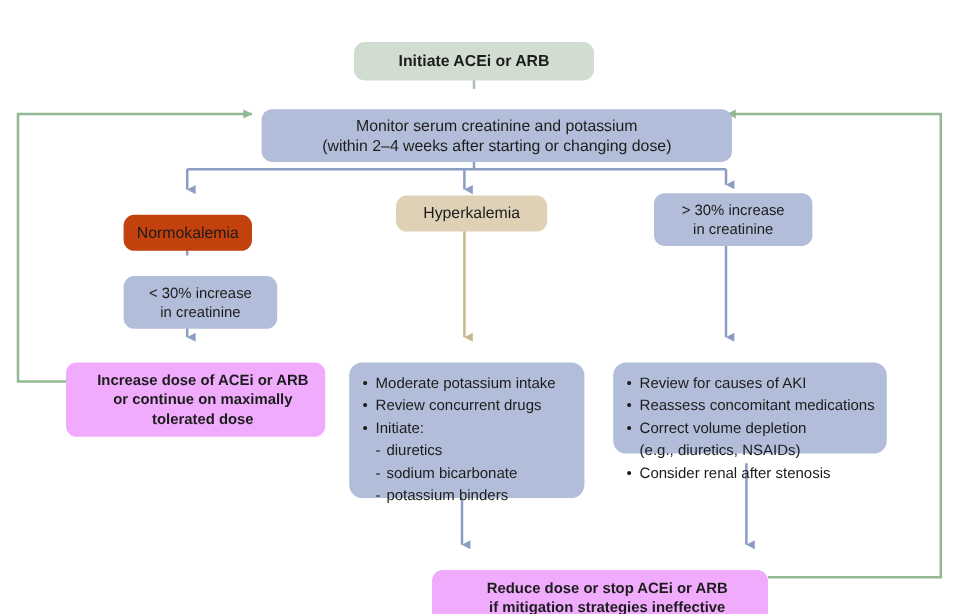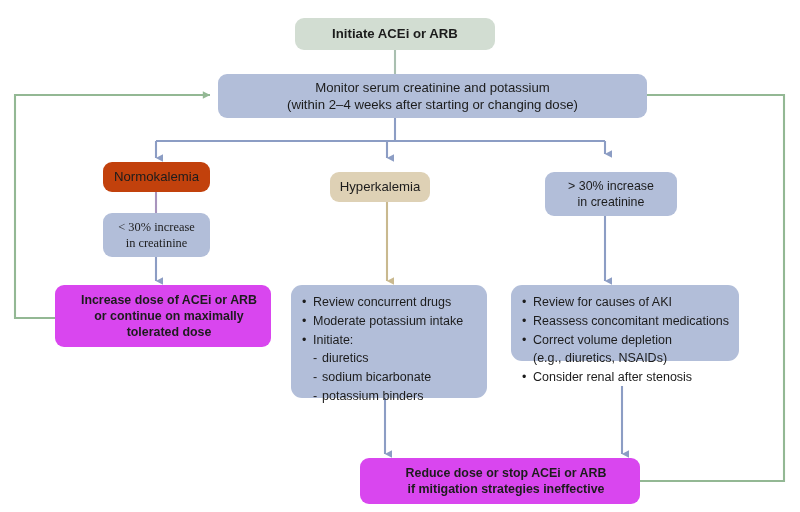--- a/index.html
+++ b/index.html
@@ -15,48 +15,49 @@
   .node{
     position:absolute;
     box-sizing:border-box;
     display:flex;
     align-items:center;
     justify-content:center;
     text-align:center;
     border-radius:9px;
     color:#1c1c1c;
     line-height:1.30;
+    margin-top:17px;
   }
   .node.listbox{
     display:block;
     text-align:left;
     border-radius:11px;
   }
 
   
   .c-sage   {background:#d2ddd2;}
   .c-blue   {background:#b2bed9;}
   .c-mauve  {background:#c2410c;}
   .c-tan    {background:#ded1b5;}
-  .c-green  {background:#d946ef;padding-left:12px;}
+  .c-green  {background:#f0abfc;padding-left:12px;}
 
   .bold{font-weight:bold;}
 
   .t13{font-size:13.2px;}
   .t125{font-size:12.4px;}
 
   
   #n-initiate{left:295px;top:18px;width:200px;height:32px;}
-  #n-monitor {left:218px;top:74px;width:429px;height:44px;}
+  #n-monitor {left:218px;top:74px;width:392px;height:44px;}
 
   #n-normo   {left:103px;top:162px;width:107px;height:30px;}
-  #n-hyper   {left:330px;top:172px;width:100px;height:30px;justify-content:center;}
-  #n-cr30up  {left:545px;top:172px;width:132px;height:44px;}
-
-  #n-cr30dn  {left:103px;top:213px;width:107px;height:44px;font-family:Liberation Serif, serif;}
+  #n-hyper   {left:330px;top:146px;width:126px;height:30px;justify-content:center;}
+  #n-cr30up  {left:545px;top:144px;width:132px;height:44px;}
+
+  #n-cr30dn  {left:103px;top:213px;width:128px;height:44px;}
 
   #n-increase{left:55px;top:285px;width:216px;height:62px;}
 
   #n-hyperlist{left:291px;top:285px;width:196px;height:113px;}
   #n-akilist  {left:511px;top:285px;width:228px;height:76px;}
 
   #n-reduce  {left:360px;top:458px;width:280px;height:46px;}
 
   .listbox ul{
     list-style:none;
@@ -167,22 +168,22 @@
   <div class="node c-green bold t125" id="n-increase">
     <div>
       <div>Increase dose of ACEi or ARB</div>
       <div>or continue on maximally</div>
       <div>tolerated dose</div>
     </div>
   </div>
 
   <div class="node listbox c-blue" id="n-hyperlist">
     <ul>
+        <li class="bullet">Moderate potassium intake</li>
         <li class="bullet">Review concurrent drugs</li>
-        <li class="bullet">Moderate potassium intake</li>
         <li class="bullet">Initiate:</li>
         <li class="sub">diuretics</li>
         <li class="sub">sodium bicarbonate</li>
         <li class="sub">potassium binders</li>
       </ul>
   </div>
 
   <div class="node listbox c-blue" id="n-akilist">
     <ul>
         <li class="bullet">Review for causes of AKI</li>

